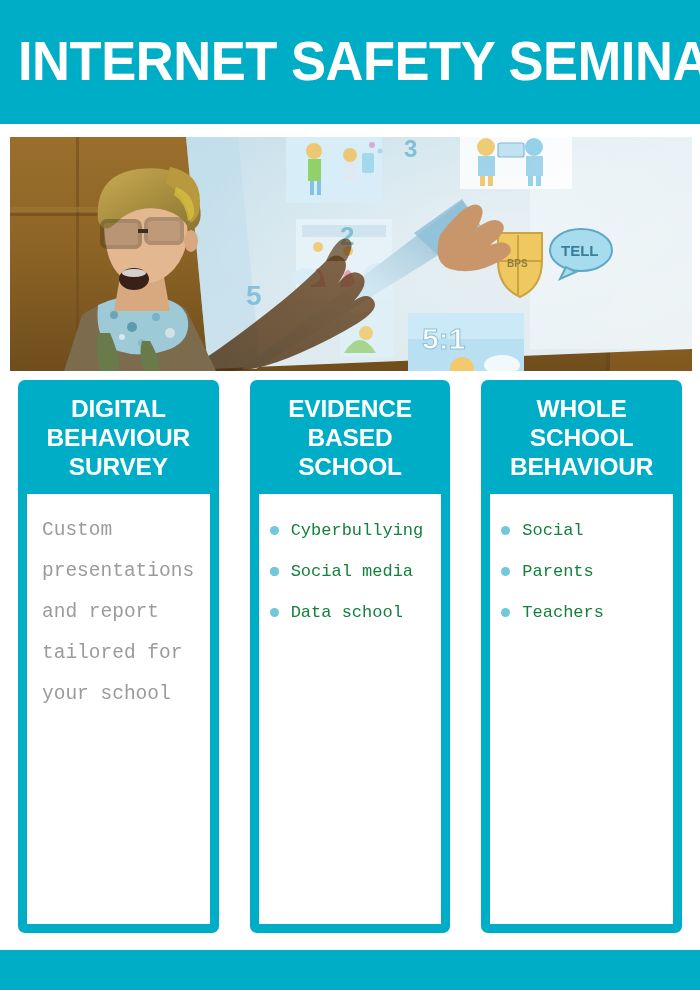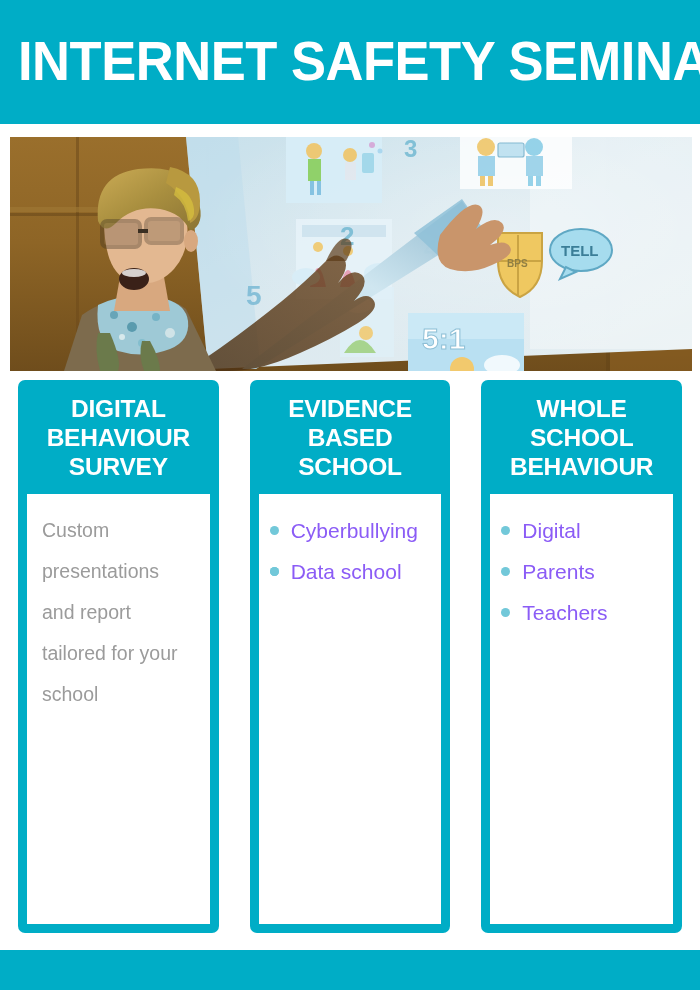--- a/index.html
+++ b/index.html
@@ -36,21 +36,21 @@
     position: absolute; left: 10px; top: 137px; width: 682px; height: 234px;
     overflow: hidden;
     background: #8a6126;
   }
   .photo svg { display: block; width: 682px; height: 234px; }
 
   
   .cards {
     position: absolute; left: 18px; top: 380px;
     width: 664px; height: 553px;
-    display: flex; gap: 31px;
+    display: flex; gap: 31px; justify-content: flex-end;
   }
   .card {
     flex: 1 1 0;
     background: #00adc6;
     border-radius: 7px;
     display: flex; flex-direction: column;
     padding: 9px;
     padding-top: 0;
   }
   .card-title {
@@ -60,36 +60,37 @@
     line-height: 29px;
     text-align: center;
     padding: 14px 4px 13px 4px;
     letter-spacing: -0.2px;
   }
   .card-body {
     flex: 1 1 auto;
     background: #ffffff;
     padding: 16px 14px 10px 10px;
     overflow: hidden;
+    font-family: Liberation Mono, monospace;
   }
 
   
   .card-para {
     color: #9b9b9b;
     font-size: 19.5px;
     line-height: 41px;
     padding-left: 5px;
   }
 
   
   .blist { list-style: none; }
   .blist li {
     position: relative;
-    color: #8b5cf6;
-    font-size: 21px;
+    color: #15803d;
+    font-size: 17px;
     line-height: 41px;
     padding-left: 22px;
   }
   .blist li .dot {
     position: absolute; left: 1px; top: 16px;
     width: 9px; height: 9px; border-radius: 50%;
     background: #72c8d9;
   }
 
   
@@ -286,33 +287,37 @@
         <ul class="blist">
           <li>
             <span class="dot"></span>
             <span>Cyberbullying</span>
           </li>
           <li>
             <span class="dot"></span>
           </li>
           <li>
             <span class="dot"></span>
+            <span>Social media</span>
+          </li>
+          <li>
+            <span class="dot"></span>
             <span>Data school</span>
           </li>
         </ul>
       </div>
     </div>
 
     <div class="card">
       <div class="card-title">WHOLE SCHOOL BEHAVIOUR</div>
       <div class="card-body">
         <ul class="blist">
           <li>
             <span class="dot"></span>
-            <span>Digital</span>
+            <span>Social</span>
           </li>
           <li>
             <span class="dot"></span>
             <span>Parents</span>
           </li>
           <li>
             <span class="dot"></span>
             <span>Teachers</span>
           </li>
         </ul>

